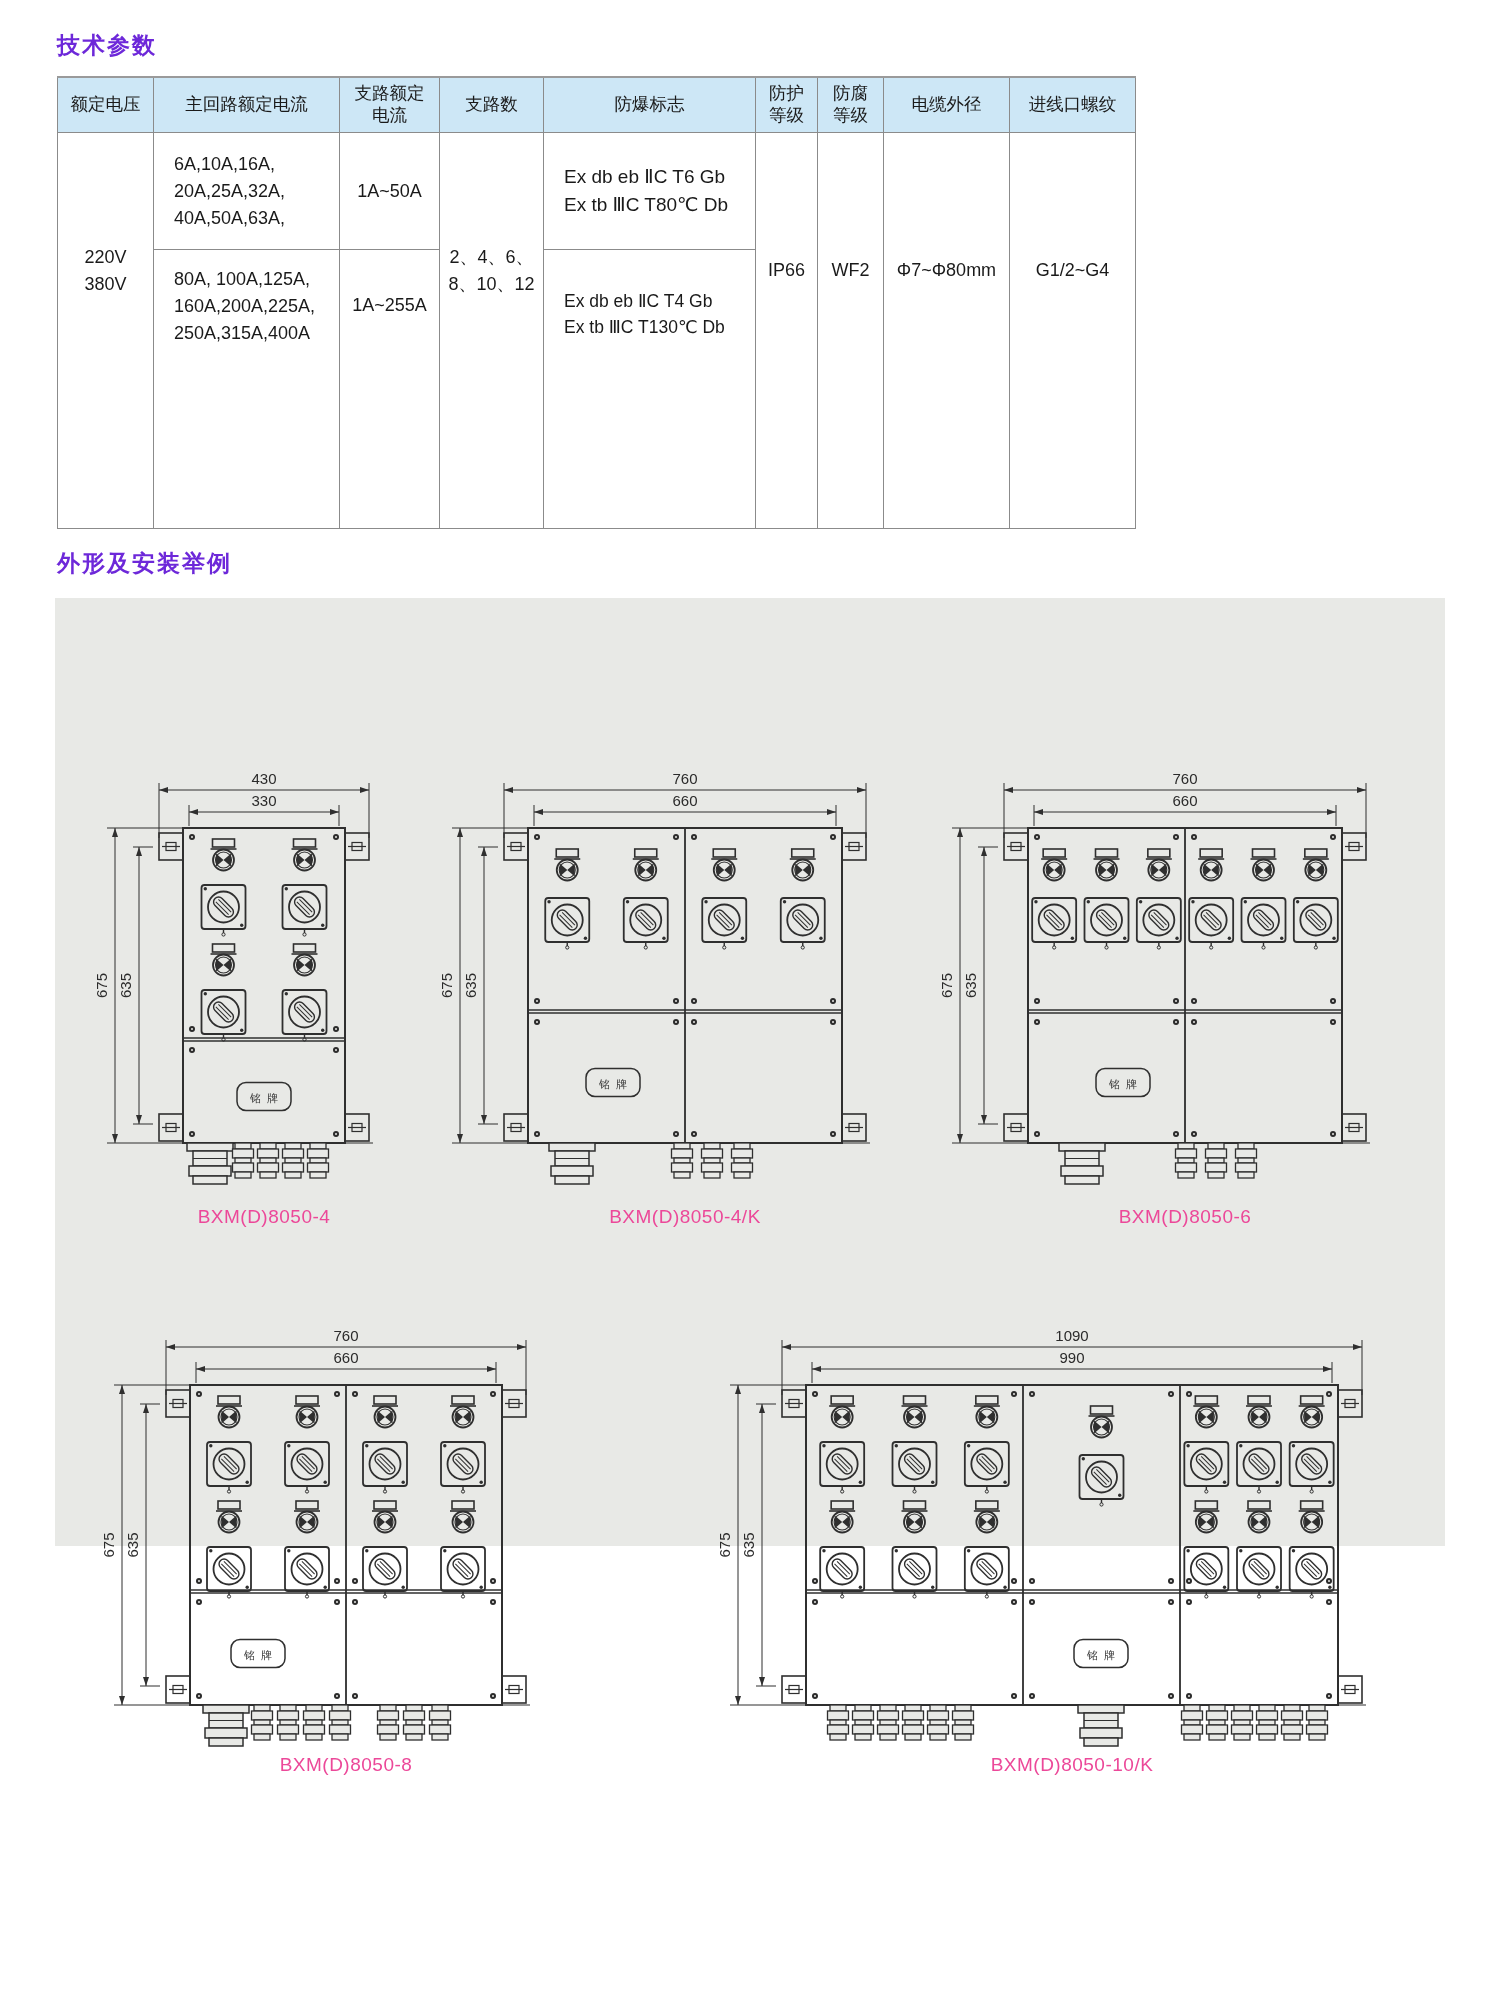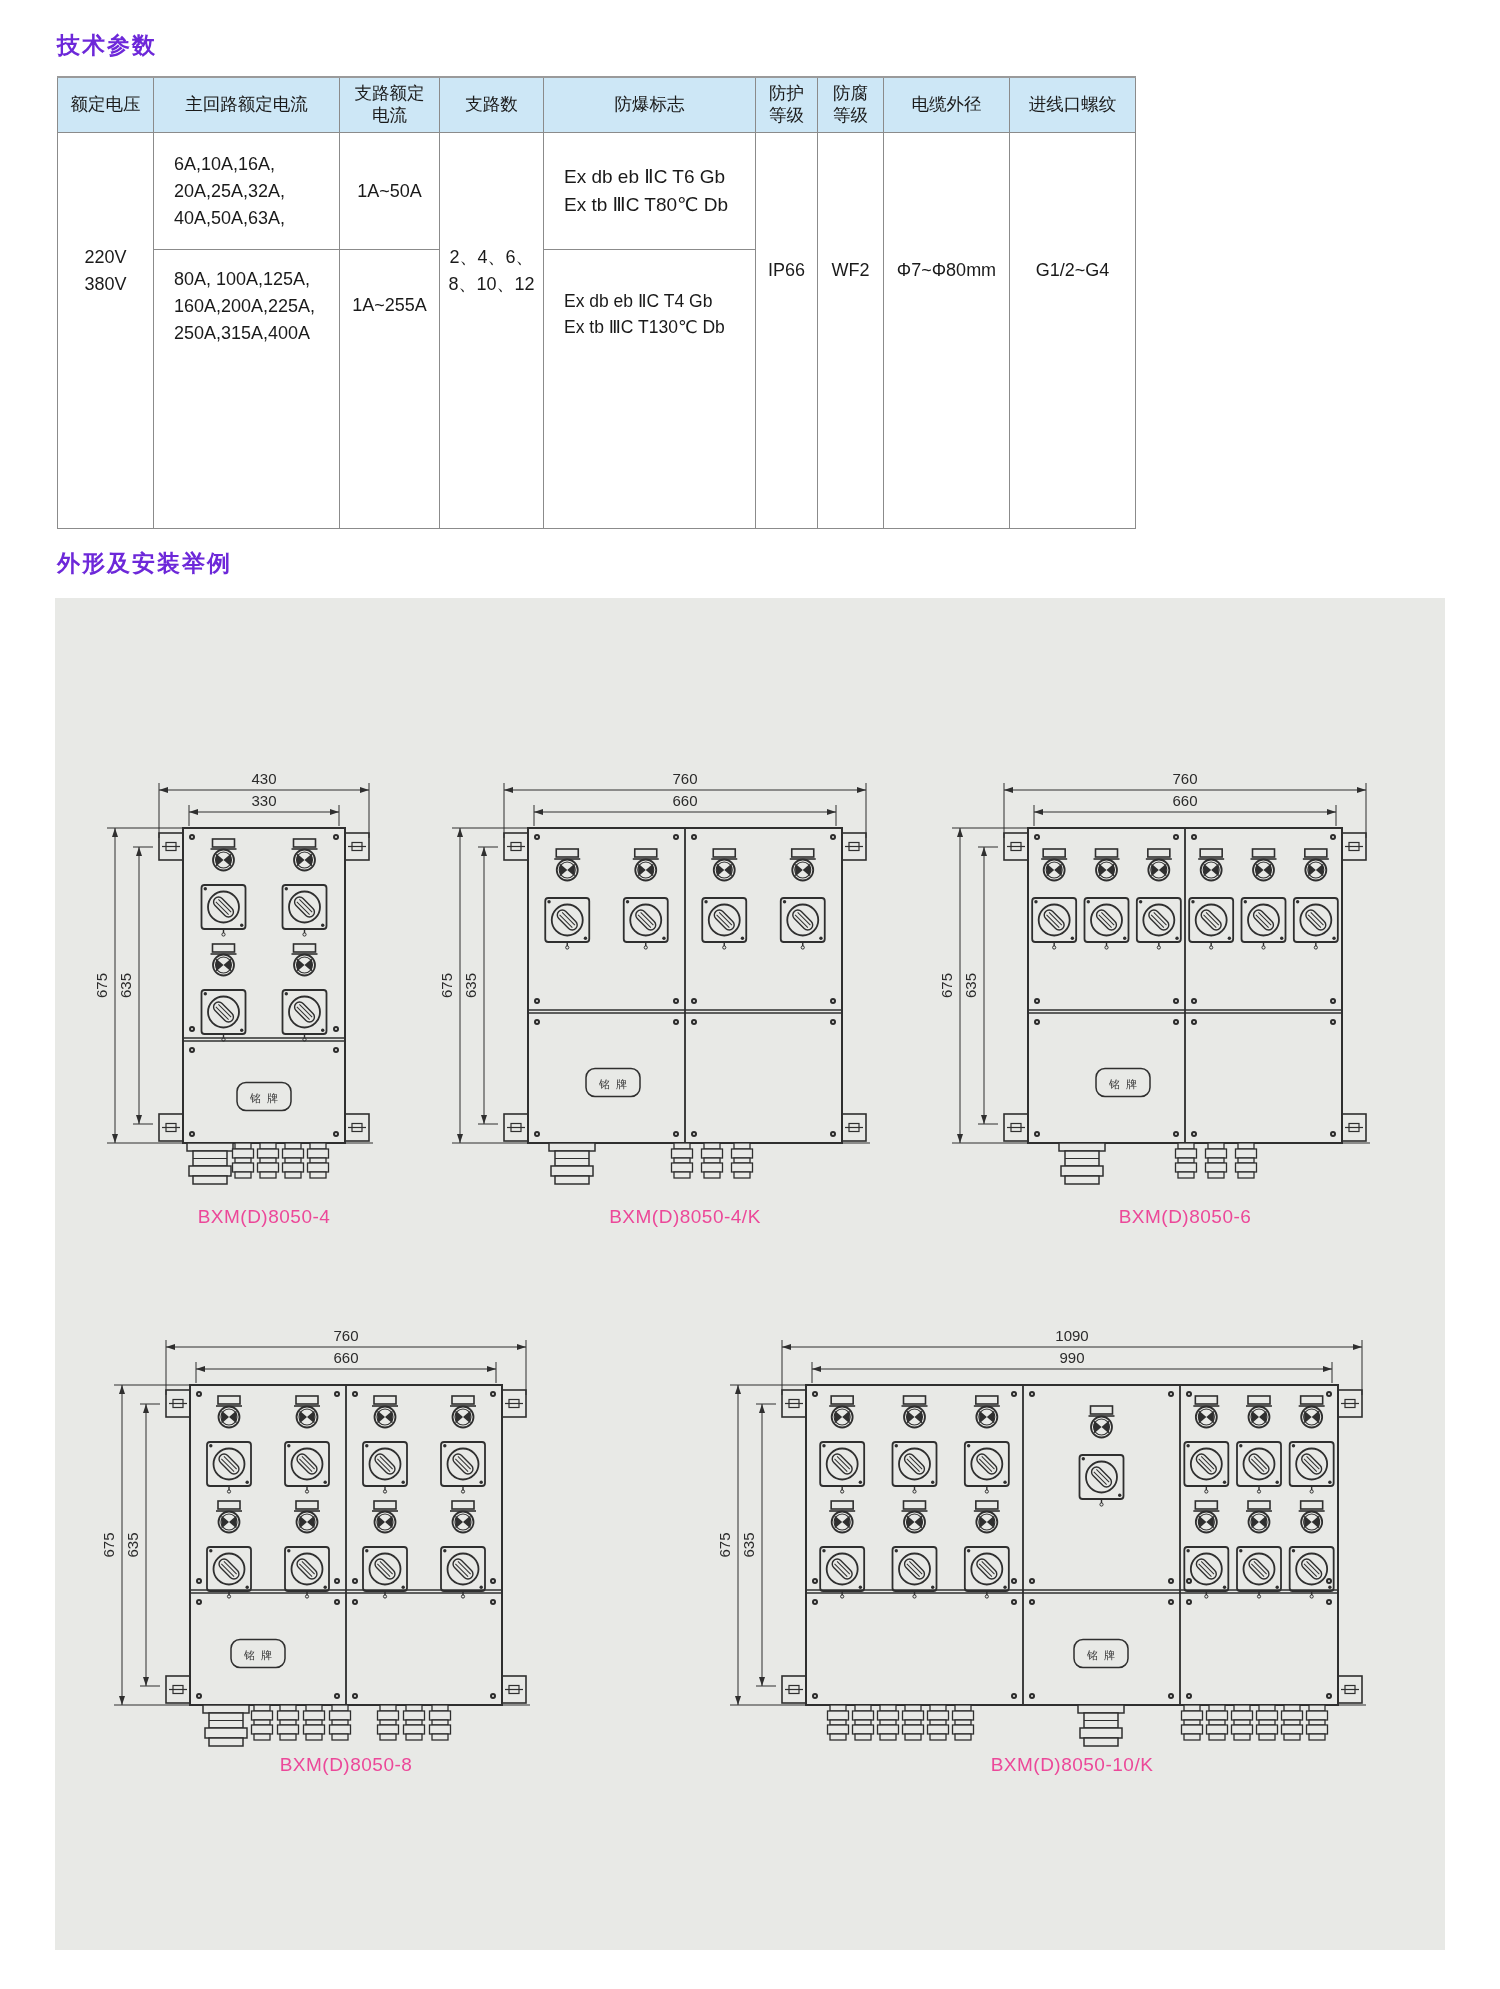--- a/index.html
+++ b/index.html
@@ -14,21 +14,21 @@
               vertical-align:middle;padding:0;line-height:1.5;}
   .tech-table thead th{background:#cde7f6;font-weight:normal;font-size:17.5px;height:54px;
               border-top:2px solid #9a9a9a;line-height:1.25;}
   .r1 td{height:116px;}
   .r2 td{height:236px;vertical-align:top;}
   .r2 td.pt{padding-top:16px;}
   .c{text-align:center;margin-top:36px;}
   .l{text-align:left;padding-left:20px !important;}
   .merged{vertical-align:middle;padding-bottom:120px !important;text-align:center;}
   
-  .panel{position:absolute;left:55px;top:598px;width:1390px;height:1352px;background:#e8e9e6;}
+  .panel{position:absolute;left:55px;top:598px;width:1390px;height:948px;background:#e8e9e6;}
   .panel svg{position:absolute;left:0;top:0;}
   .fig-label{position:absolute;width:260px;text-align:center;font-size:19px;color:#ec4899;
              letter-spacing:.5px;}
 </style>
 </head>
 <body>
 
 <div class="page">
 
   <h2 class="sec-title" style="top:30px;">技术参数</h2>

